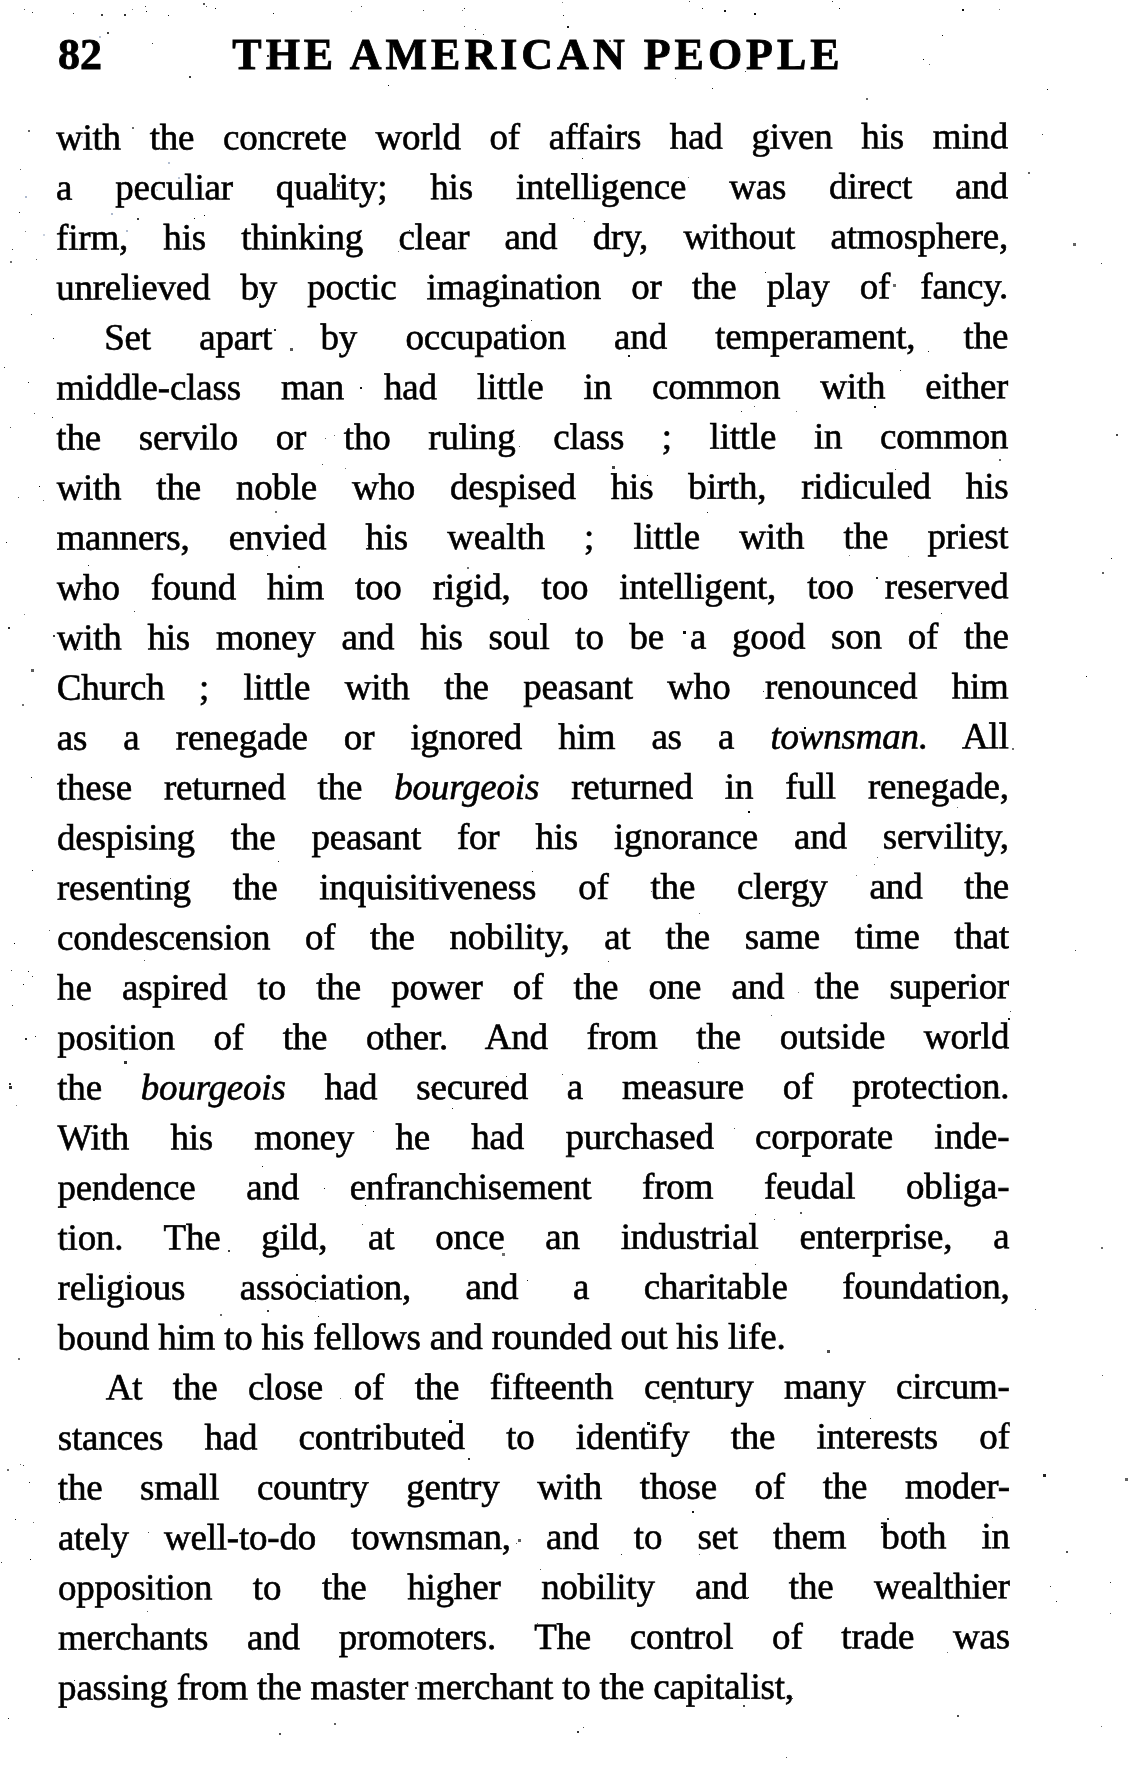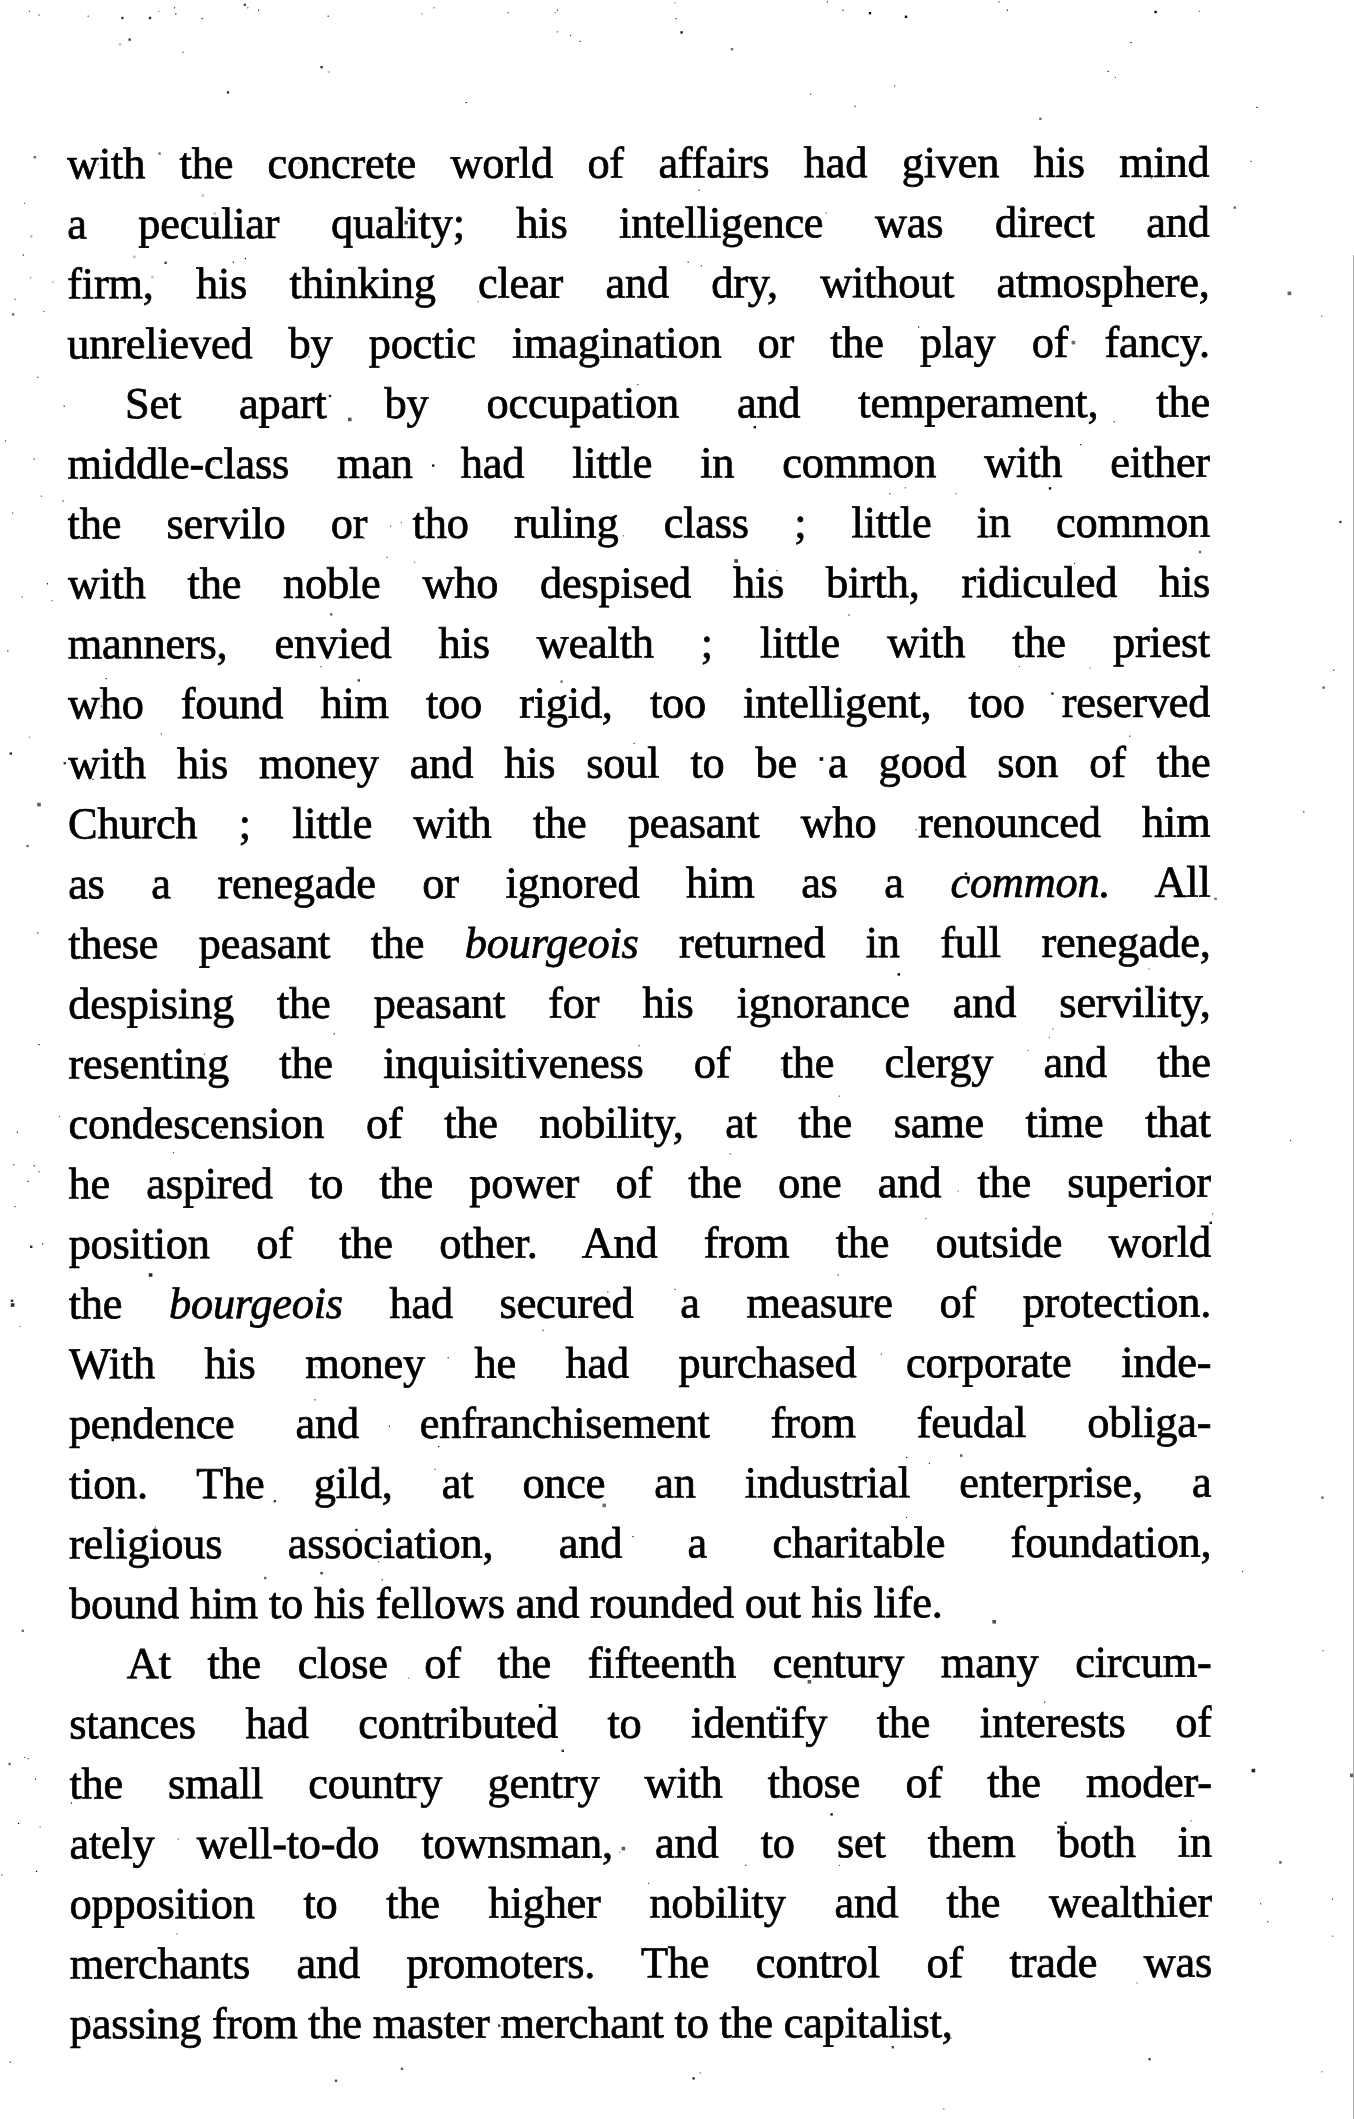--- a/index.html
+++ b/index.html
@@ -337,36 +337,40 @@
       <div class="dot" style="left: 110.519px; top: 213.471px; width: 2px; height: 2px; background: rgb(139, 156, 186); opacity: 0.718072;"></div>
       <div class="dot" style="left: 99.2971px; top: 36.3732px; width: 2px; height: 2px; background: rgb(139, 156, 186); opacity: 0.624902;"></div>
       <div class="dot" style="left: 273.275px; top: 58.7511px; width: 2px; height: 2px; background: rgb(139, 156, 186); opacity: 0.585318;"></div>
       <div class="dot" style="left: 80.9321px; top: 136.402px; width: 2px; height: 2px; background: rgb(139, 156, 186); opacity: 0.489109;"></div>
       <div class="dot" style="left: 265.501px; top: 244.473px; width: 2px; height: 2px; background: rgb(139, 156, 186); opacity: 0.568548;"></div>
       <div class="dot" style="left: 43.4218px; top: 233.559px; width: 2px; height: 2px; background: rgb(139, 156, 186); opacity: 0.467858;"></div>
       <div class="dot" style="left: 155.683px; top: 189.35px; width: 2px; height: 2px; background: rgb(139, 156, 186); opacity: 0.477049;"></div>
       <div class="dot" style="left: 24.7864px; top: 196.353px; width: 2px; height: 2px; background: rgb(139, 156, 186); opacity: 0.695344;"></div>
     </div>
 
+  <div class="header">
+    <span class="pagenum">82</span>
+    <span class="running-title">THE AMERICAN PEOPLE</span>
+  </div>
 
   <div class="text-block">
       <div class="line"><span>with the concrete world of affairs had given his mind</span></div>
       <div class="line"><span>a peculiar quality; his intelligence was direct and</span></div>
       <div class="line"><span>firm, his thinking clear and dry, without atmosphere,</span></div>
       <div class="line"><span>unrelieved by poctic imagination or the play of fancy.</span></div>
       <div class="line indent"><span>Set apart by occupation and temperament, the</span></div>
       <div class="line"><span>middle-class man had little in common with either</span></div>
       <div class="line"><span>the servilo or tho ruling class ; little in common</span></div>
       <div class="line"><span>with the noble who despised his birth, ridiculed his</span></div>
       <div class="line"><span>manners, envied his wealth ; little with the priest</span></div>
       <div class="line"><span>who found him too rigid, too intelligent, too reserved</span></div>
       <div class="line"><span>with his money and his soul to be a good son of the</span></div>
       <div class="line"><span>Church ; little with the peasant who renounced him</span></div>
-      <div class="line"><span>as a renegade or ignored him as a </span><span class="it">common.</span><span> All</span></div>
-      <div class="line"><span>these peasant the </span><span class="it">bourgeois</span><span> returned in full renegade,</span></div>
+      <div class="line"><span>as a renegade or ignored him as a </span><span class="it">townsman.</span><span> All</span></div>
+      <div class="line"><span>these returned the </span><span class="it">bourgeois</span><span> returned in full renegade,</span></div>
       <div class="line"><span>despising the peasant for his ignorance and servility,</span></div>
       <div class="line"><span>resenting the inquisitiveness of the clergy and the</span></div>
       <div class="line"><span>condescension of the nobility, at the same time that</span></div>
       <div class="line"><span>he aspired to the power of the one and the superior</span></div>
       <div class="line"><span>position of the other. And from the outside world</span></div>
       <div class="line"><span>the </span><span class="it">bourgeois</span><span> had secured a measure of protection.</span></div>
       <div class="line"><span>With his money he had purchased corporate inde-</span></div>
       <div class="line"><span>pendence and enfranchisement from feudal obliga-</span></div>
       <div class="line"><span>tion. The gild, at once an industrial enterprise, a</span></div>
       <div class="line"><span>religious association, and a charitable foundation,</span></div>

